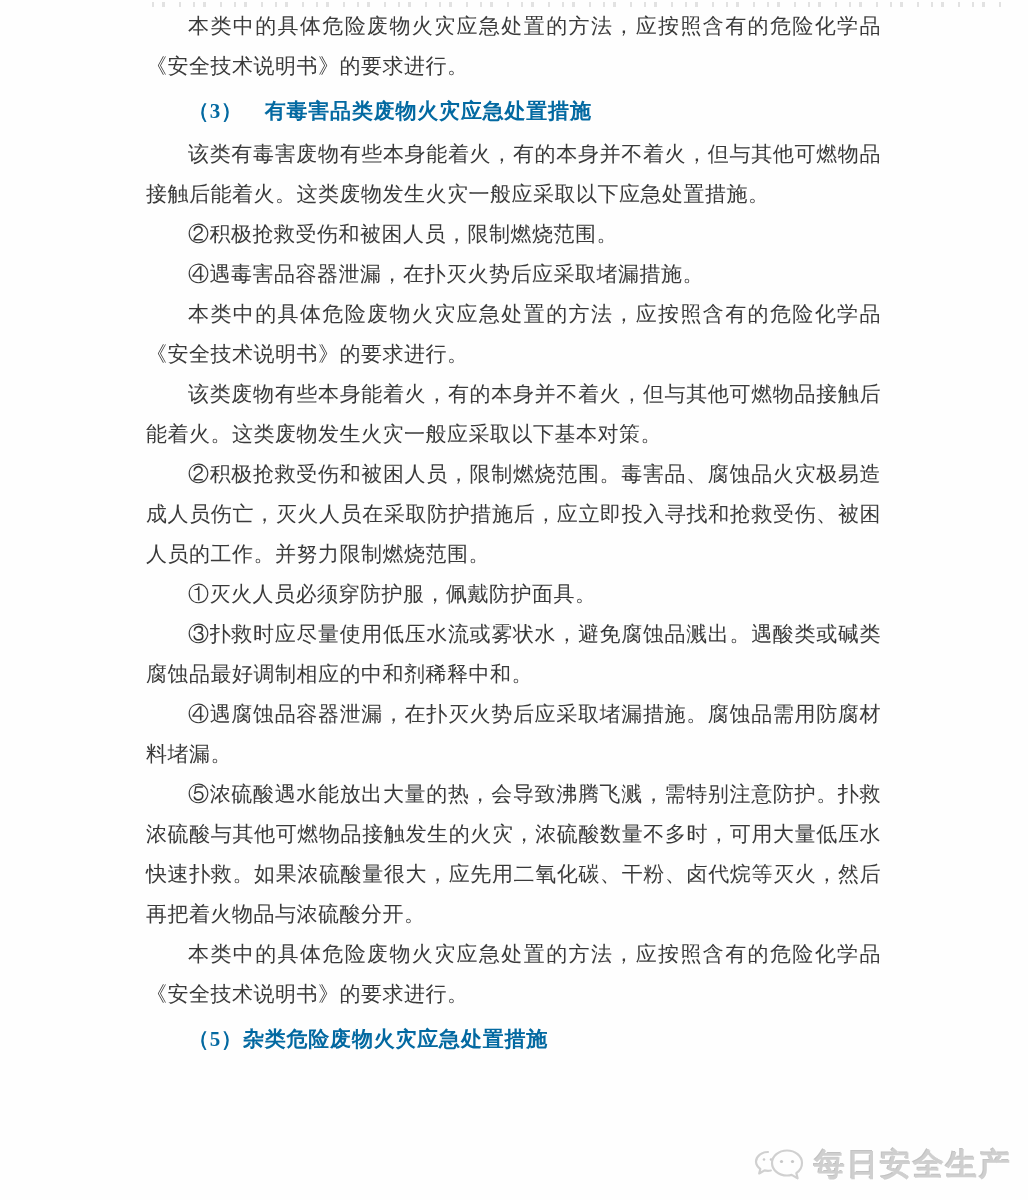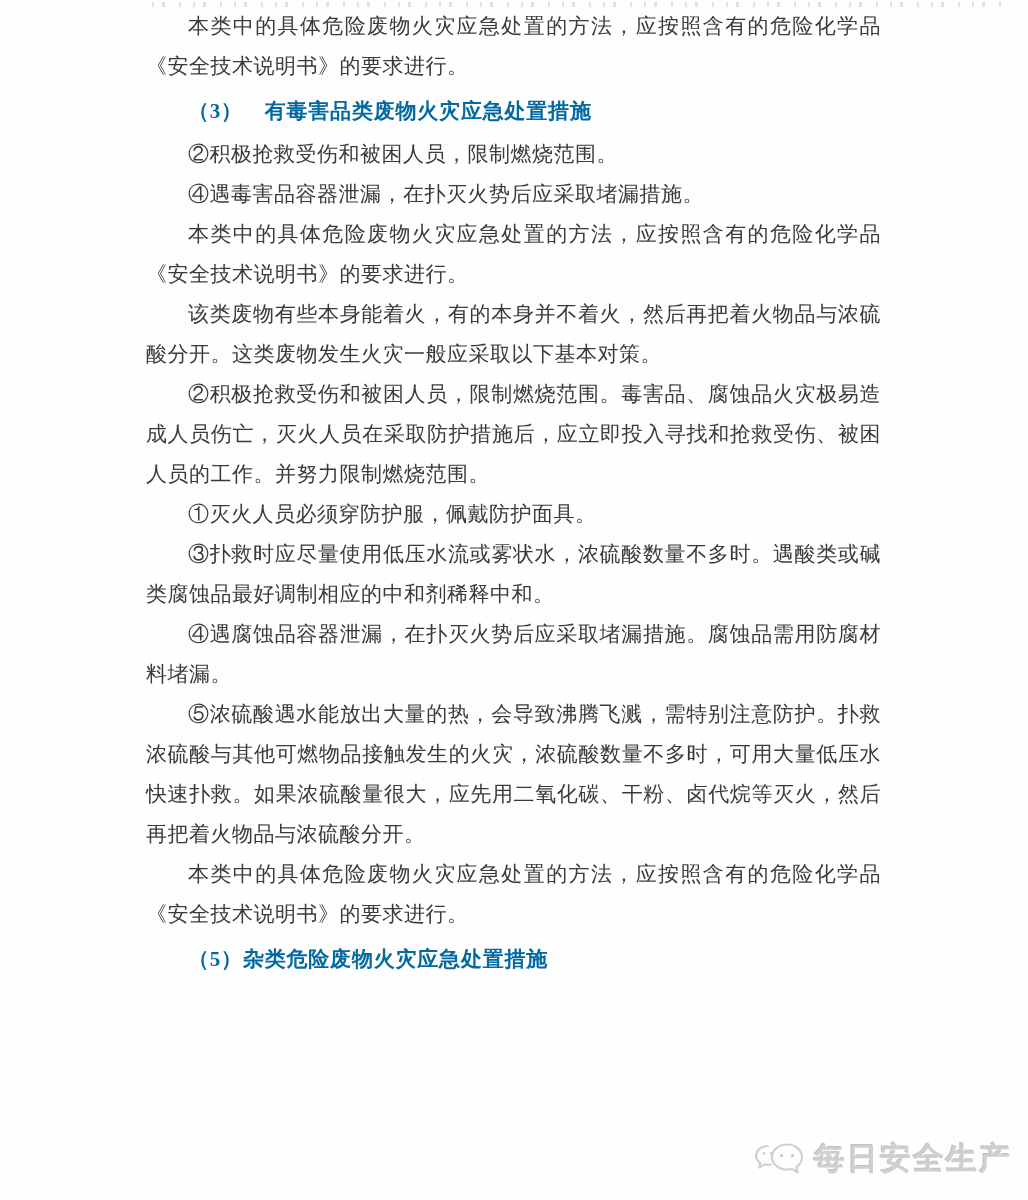--- a/index.html
+++ b/index.html
@@ -48,21 +48,21 @@
   }
   .content p.heading {
     font-weight: bold;
     color: #0369a1;
     margin: 5px 0 3px 0;
     letter-spacing: 0.8px;
   }
   .watermark {
     position: absolute;
     right: 16px;
-    bottom: 18px;
+    bottom: 12px;
     display: flex;
     align-items: center;
     gap: 8px;
     user-select: none;
   }
   .watermark .wm-text {
     font-size: 31px;
     font-weight: bold;
     letter-spacing: 2px;
     color: #cfcfcf;
@@ -77,27 +77,28 @@
 </head>
 <body>
 
 <div class="page">
 
   <div class="top-artifact"></div>
 
   <div class="content">
     <p class="body">本类中的具体危险废物火灾应急处置的方法，应按照含有的危险化学品《安全技术说明书》的要求进行。</p>
     <p class="heading">（3）　有毒害品类废物火灾应急处置措施</p>
+    <p class="body">该类有毒害废物有些本身能着火，有的本身并不着火，但与其他可燃物品接触后能着火。这类废物发生火灾一般应采取以下应急处置措施。</p>
     <p class="body">②积极抢救受伤和被困人员，限制燃烧范围。</p>
     <p class="body">④遇毒害品容器泄漏，在扑灭火势后应采取堵漏措施。</p>
     <p class="body">本类中的具体危险废物火灾应急处置的方法，应按照含有的危险化学品《安全技术说明书》的要求进行。</p>
-    <p class="body">该类废物有些本身能着火，有的本身并不着火，然后再把着火物品与浓硫酸分开。这类废物发生火灾一般应采取以下基本对策。</p>
+    <p class="body">该类废物有些本身能着火，有的本身并不着火，但与其他可燃物品接触后能着火。这类废物发生火灾一般应采取以下基本对策。</p>
     <p class="body">②积极抢救受伤和被困人员，限制燃烧范围。毒害品、腐蚀品火灾极易造成人员伤亡，灭火人员在采取防护措施后，应立即投入寻找和抢救受伤、被困人员的工作。并努力限制燃烧范围。</p>
     <p class="body">①灭火人员必须穿防护服，佩戴防护面具。</p>
-    <p class="body">③扑救时应尽量使用低压水流或雾状水，浓硫酸数量不多时。遇酸类或碱类腐蚀品最好调制相应的中和剂稀释中和。</p>
+    <p class="body">③扑救时应尽量使用低压水流或雾状水，避免腐蚀品溅出。遇酸类或碱类腐蚀品最好调制相应的中和剂稀释中和。</p>
     <p class="body">④遇腐蚀品容器泄漏，在扑灭火势后应采取堵漏措施。腐蚀品需用防腐材料堵漏。</p>
     <p class="body">⑤浓硫酸遇水能放出大量的热，会导致沸腾飞溅，需特别注意防护。扑救浓硫酸与其他可燃物品接触发生的火灾，浓硫酸数量不多时，可用大量低压水快速扑救。如果浓硫酸量很大，应先用二氧化碳、干粉、卤代烷等灭火，然后再把着火物品与浓硫酸分开。</p>
     <p class="body">本类中的具体危险废物火灾应急处置的方法，应按照含有的危险化学品《安全技术说明书》的要求进行。</p>
     <p class="heading">（5）杂类危险废物火灾应急处置措施</p>
   </div>
 
   <div class="watermark">
     <svg width="54" height="46" viewBox="0 0 54 46" xmlns="http://www.w3.org/2000/svg">
 
       <path d="M16 10 C9.4 10 4 14.3 4 19.6 c0 3 1.7 5.6 4.3 7.4 L7.2 31.5 l5.3 -3.1 c1.1 .3 2.3 .4 3.5 .4 1 0 2 -.1 2.9 -.3" fill="none" stroke="#c9c9c9" stroke-width="2.2" stroke-linecap="round" stroke-linejoin="round"></path>

